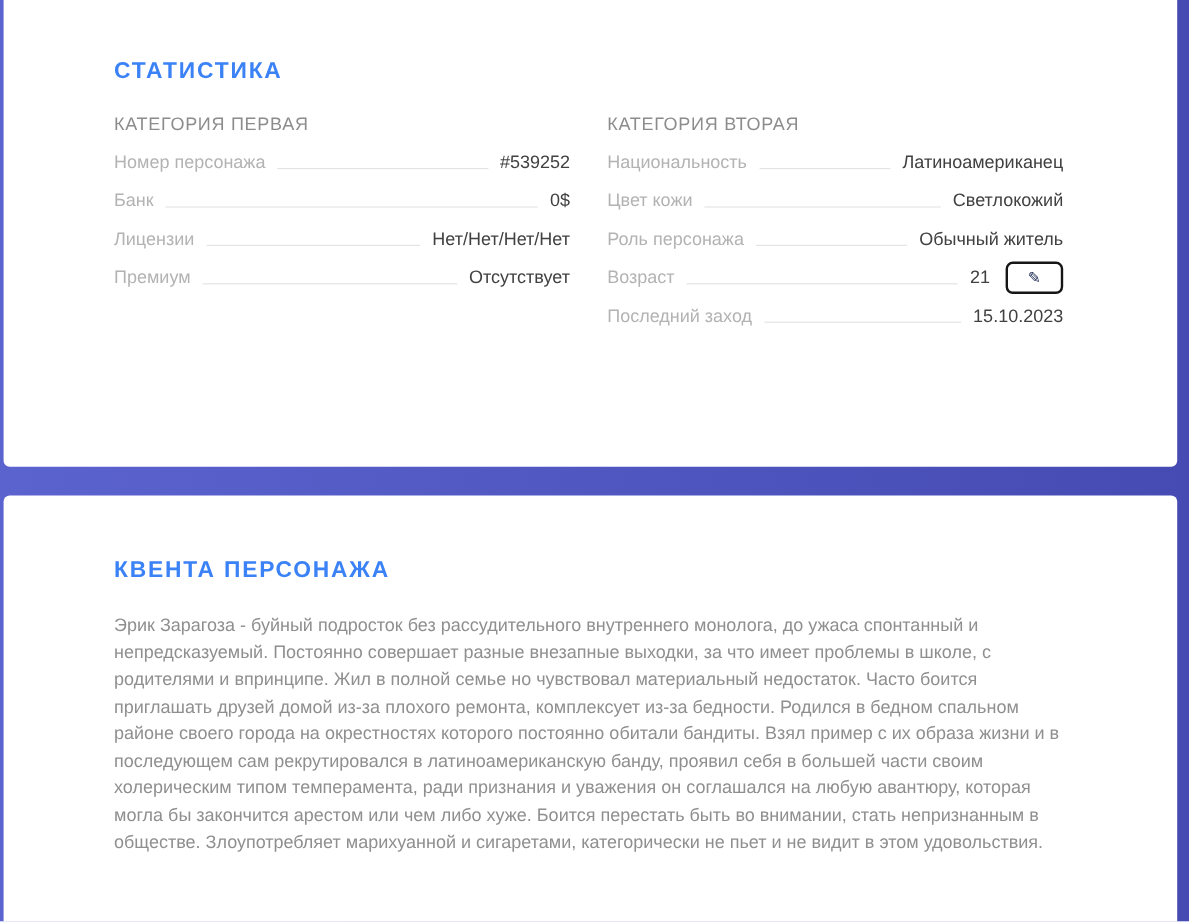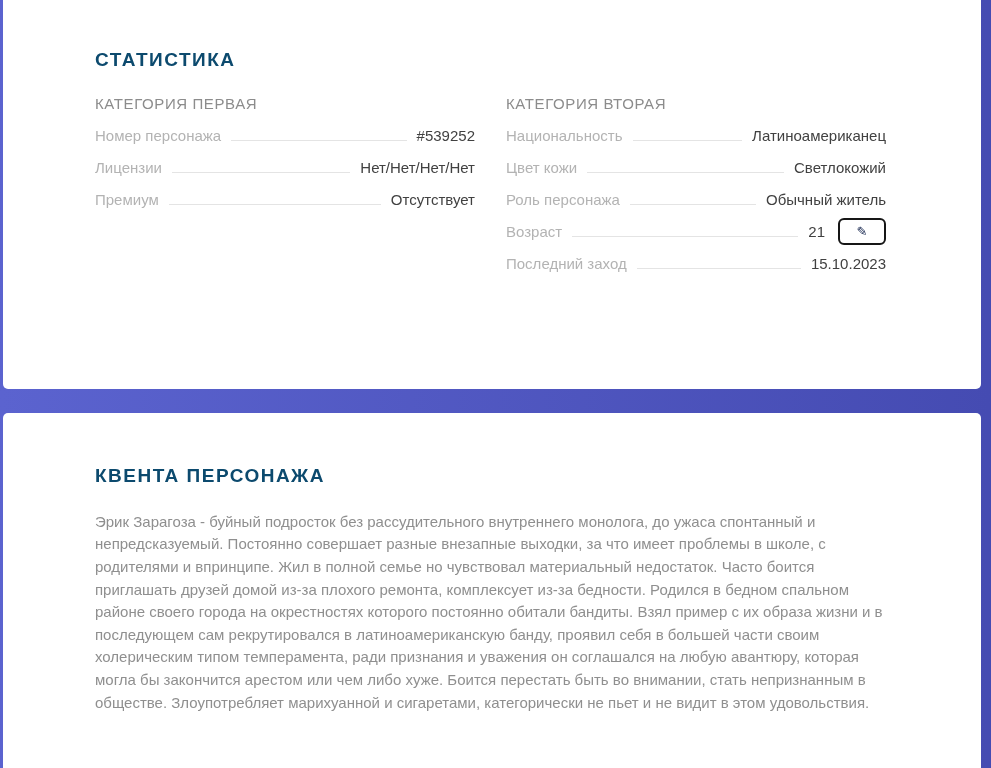--- a/index.html
+++ b/index.html
@@ -34,21 +34,21 @@
   .card-inner {
     padding: 58px 95px 0 92px;
   }
   .card-quenta .card-inner {
     padding-top: 53px;
   }
   h1.card-title {
     margin: 0;
     font-size: 19px;
     font-weight: 700;
-    color: #0c4a6e;
+    color: #3b82f6;
     letter-spacing: 1.5px;
     line-height: 1.1;
   }
   .reg-date {
     margin-top: 8px;
     font-size: 11.5px;
     color: #9b9b9b;
     letter-spacing: 2.6px;
     font-weight: 400;
   }
@@ -131,20 +131,25 @@
     <h2 class="col-heading">КАТЕГОРИЯ ПЕРВАЯ</h2>
     <div class="rows">
   <div class="stat-row">
     <span class="label">Номер персонажа</span>
     <span class="leader"></span>
     <span class="value">#539252</span>
   </div>
 
 
 
+  <div class="stat-row">
+    <span class="label">Банк</span>
+    <span class="leader"></span>
+    <span class="value">0$</span>
+  </div>
 
   <div class="stat-row">
     <span class="label">Лицензии</span>
     <span class="leader"></span>
     <span class="value">Нет/Нет/Нет/Нет</span>
   </div>
 
   <div class="stat-row">
     <span class="label">Премиум</span>
     <span class="leader"></span>

